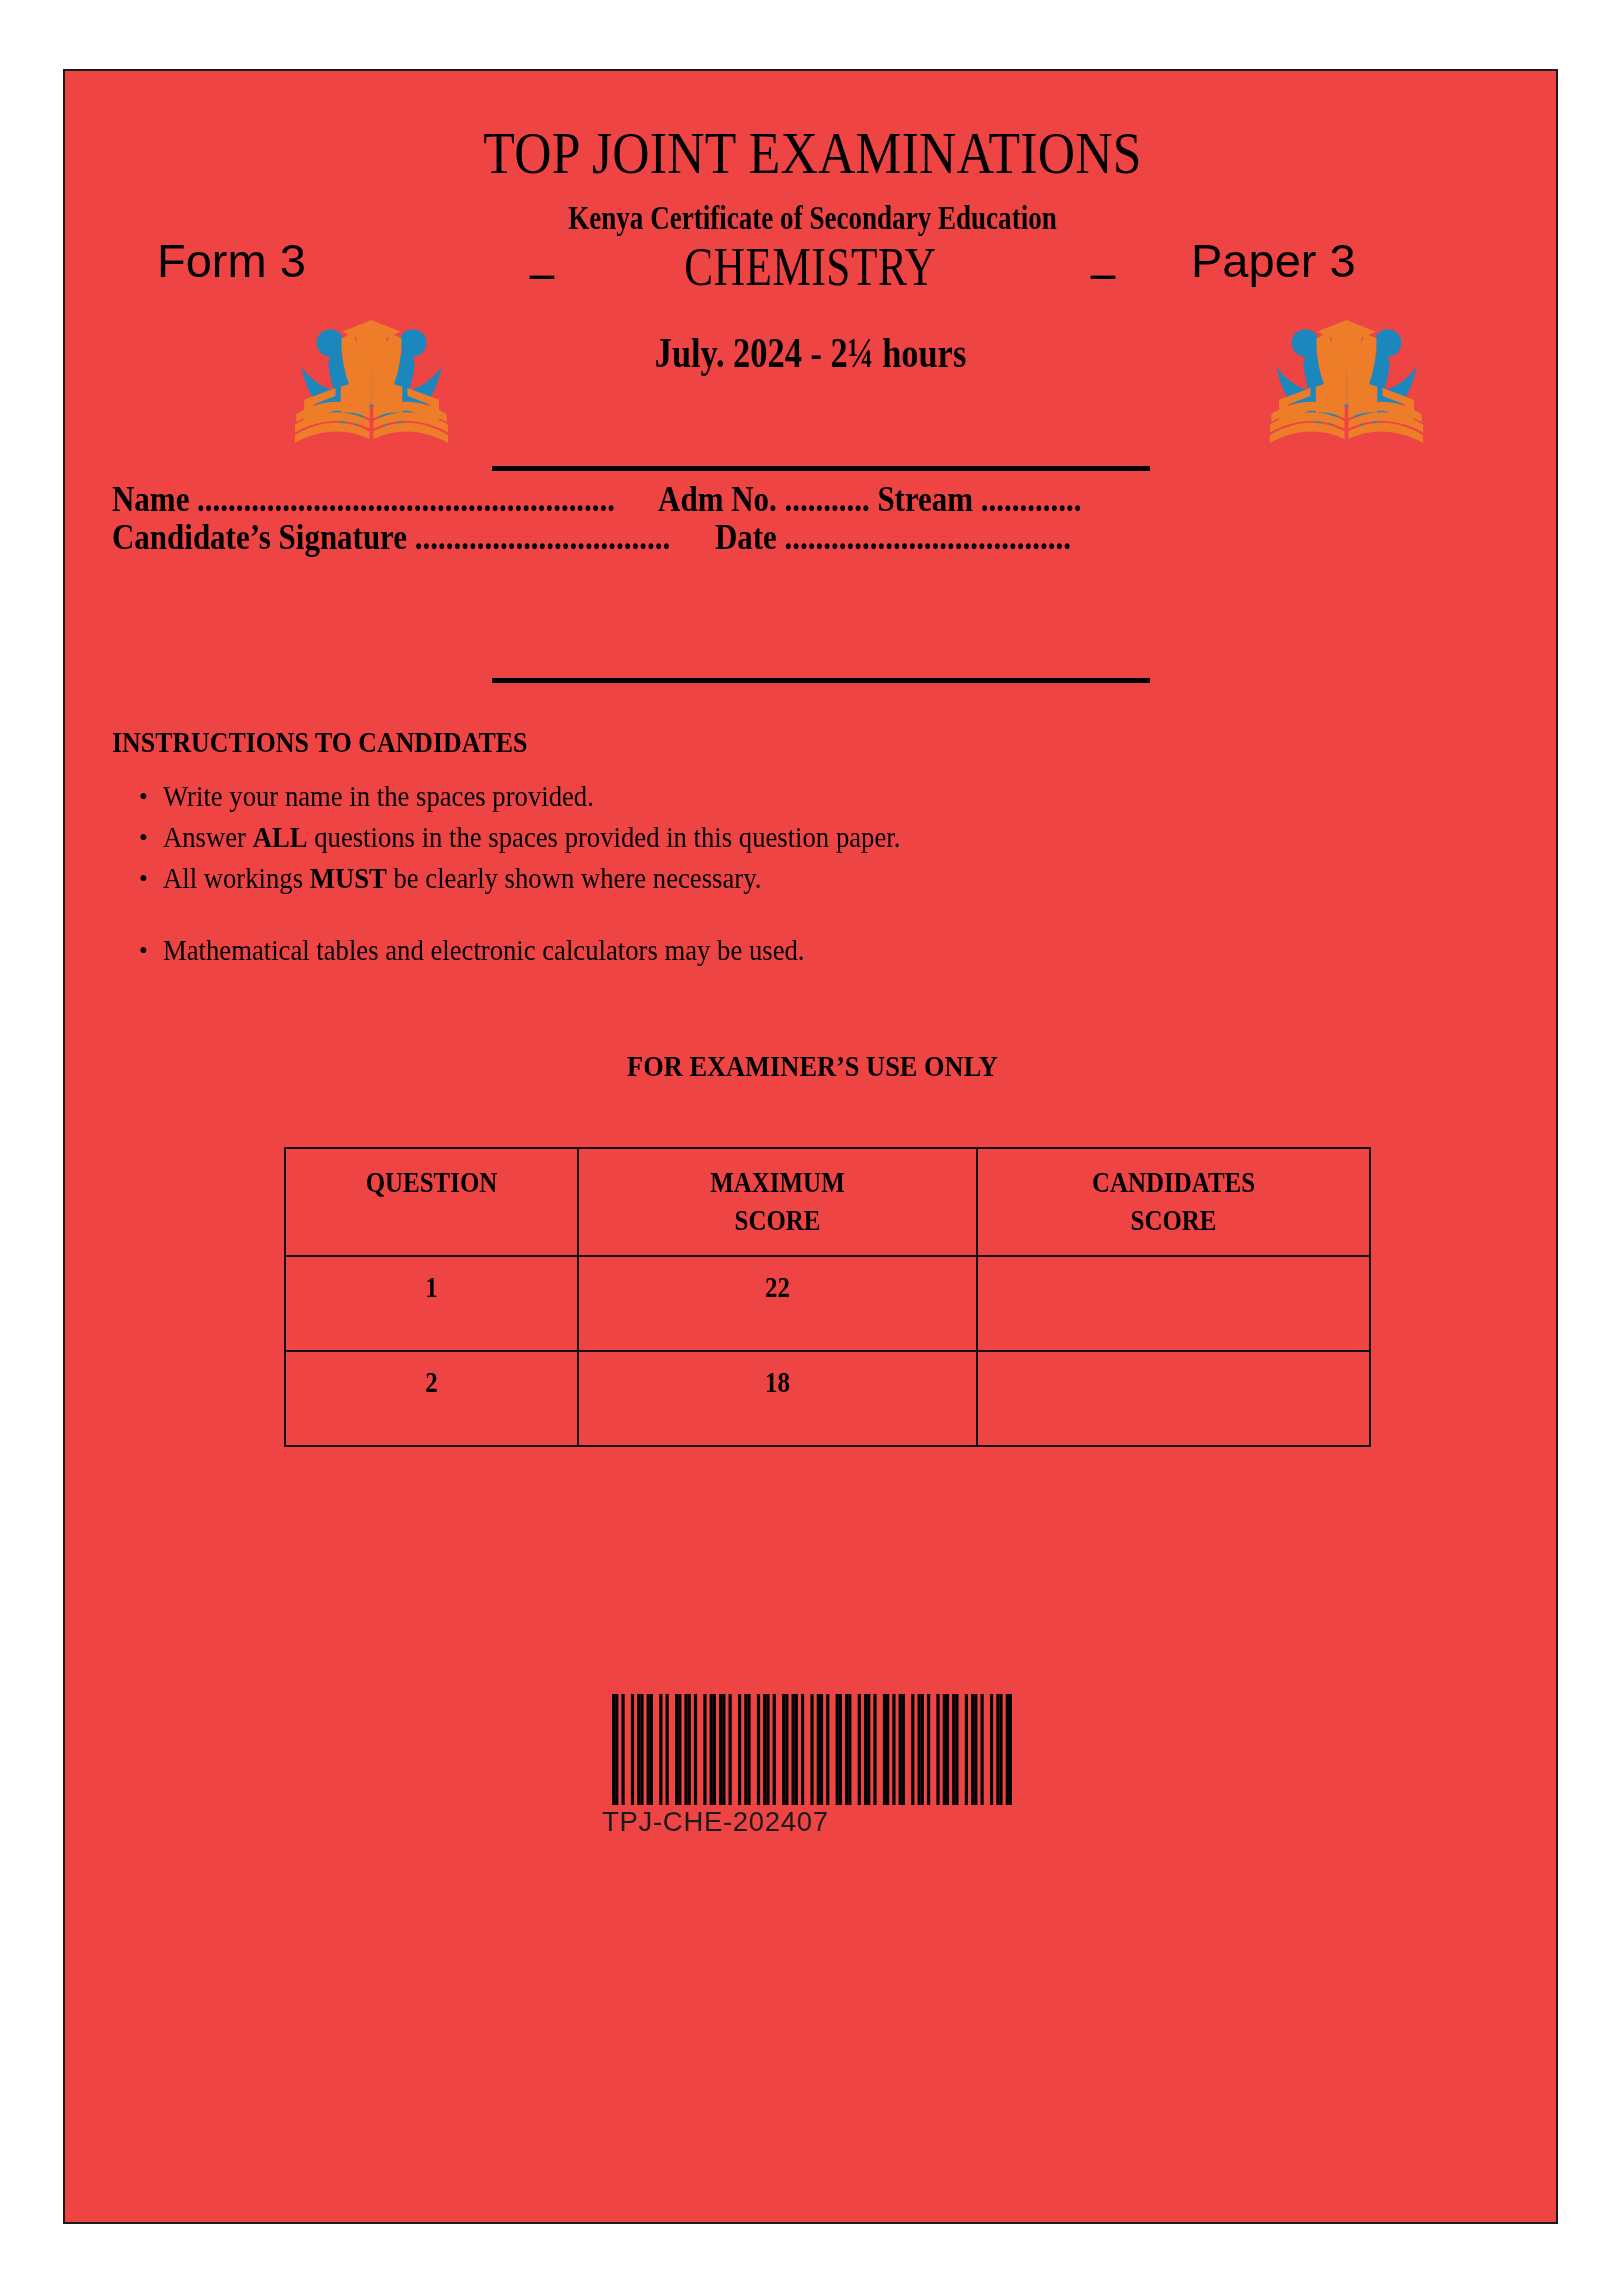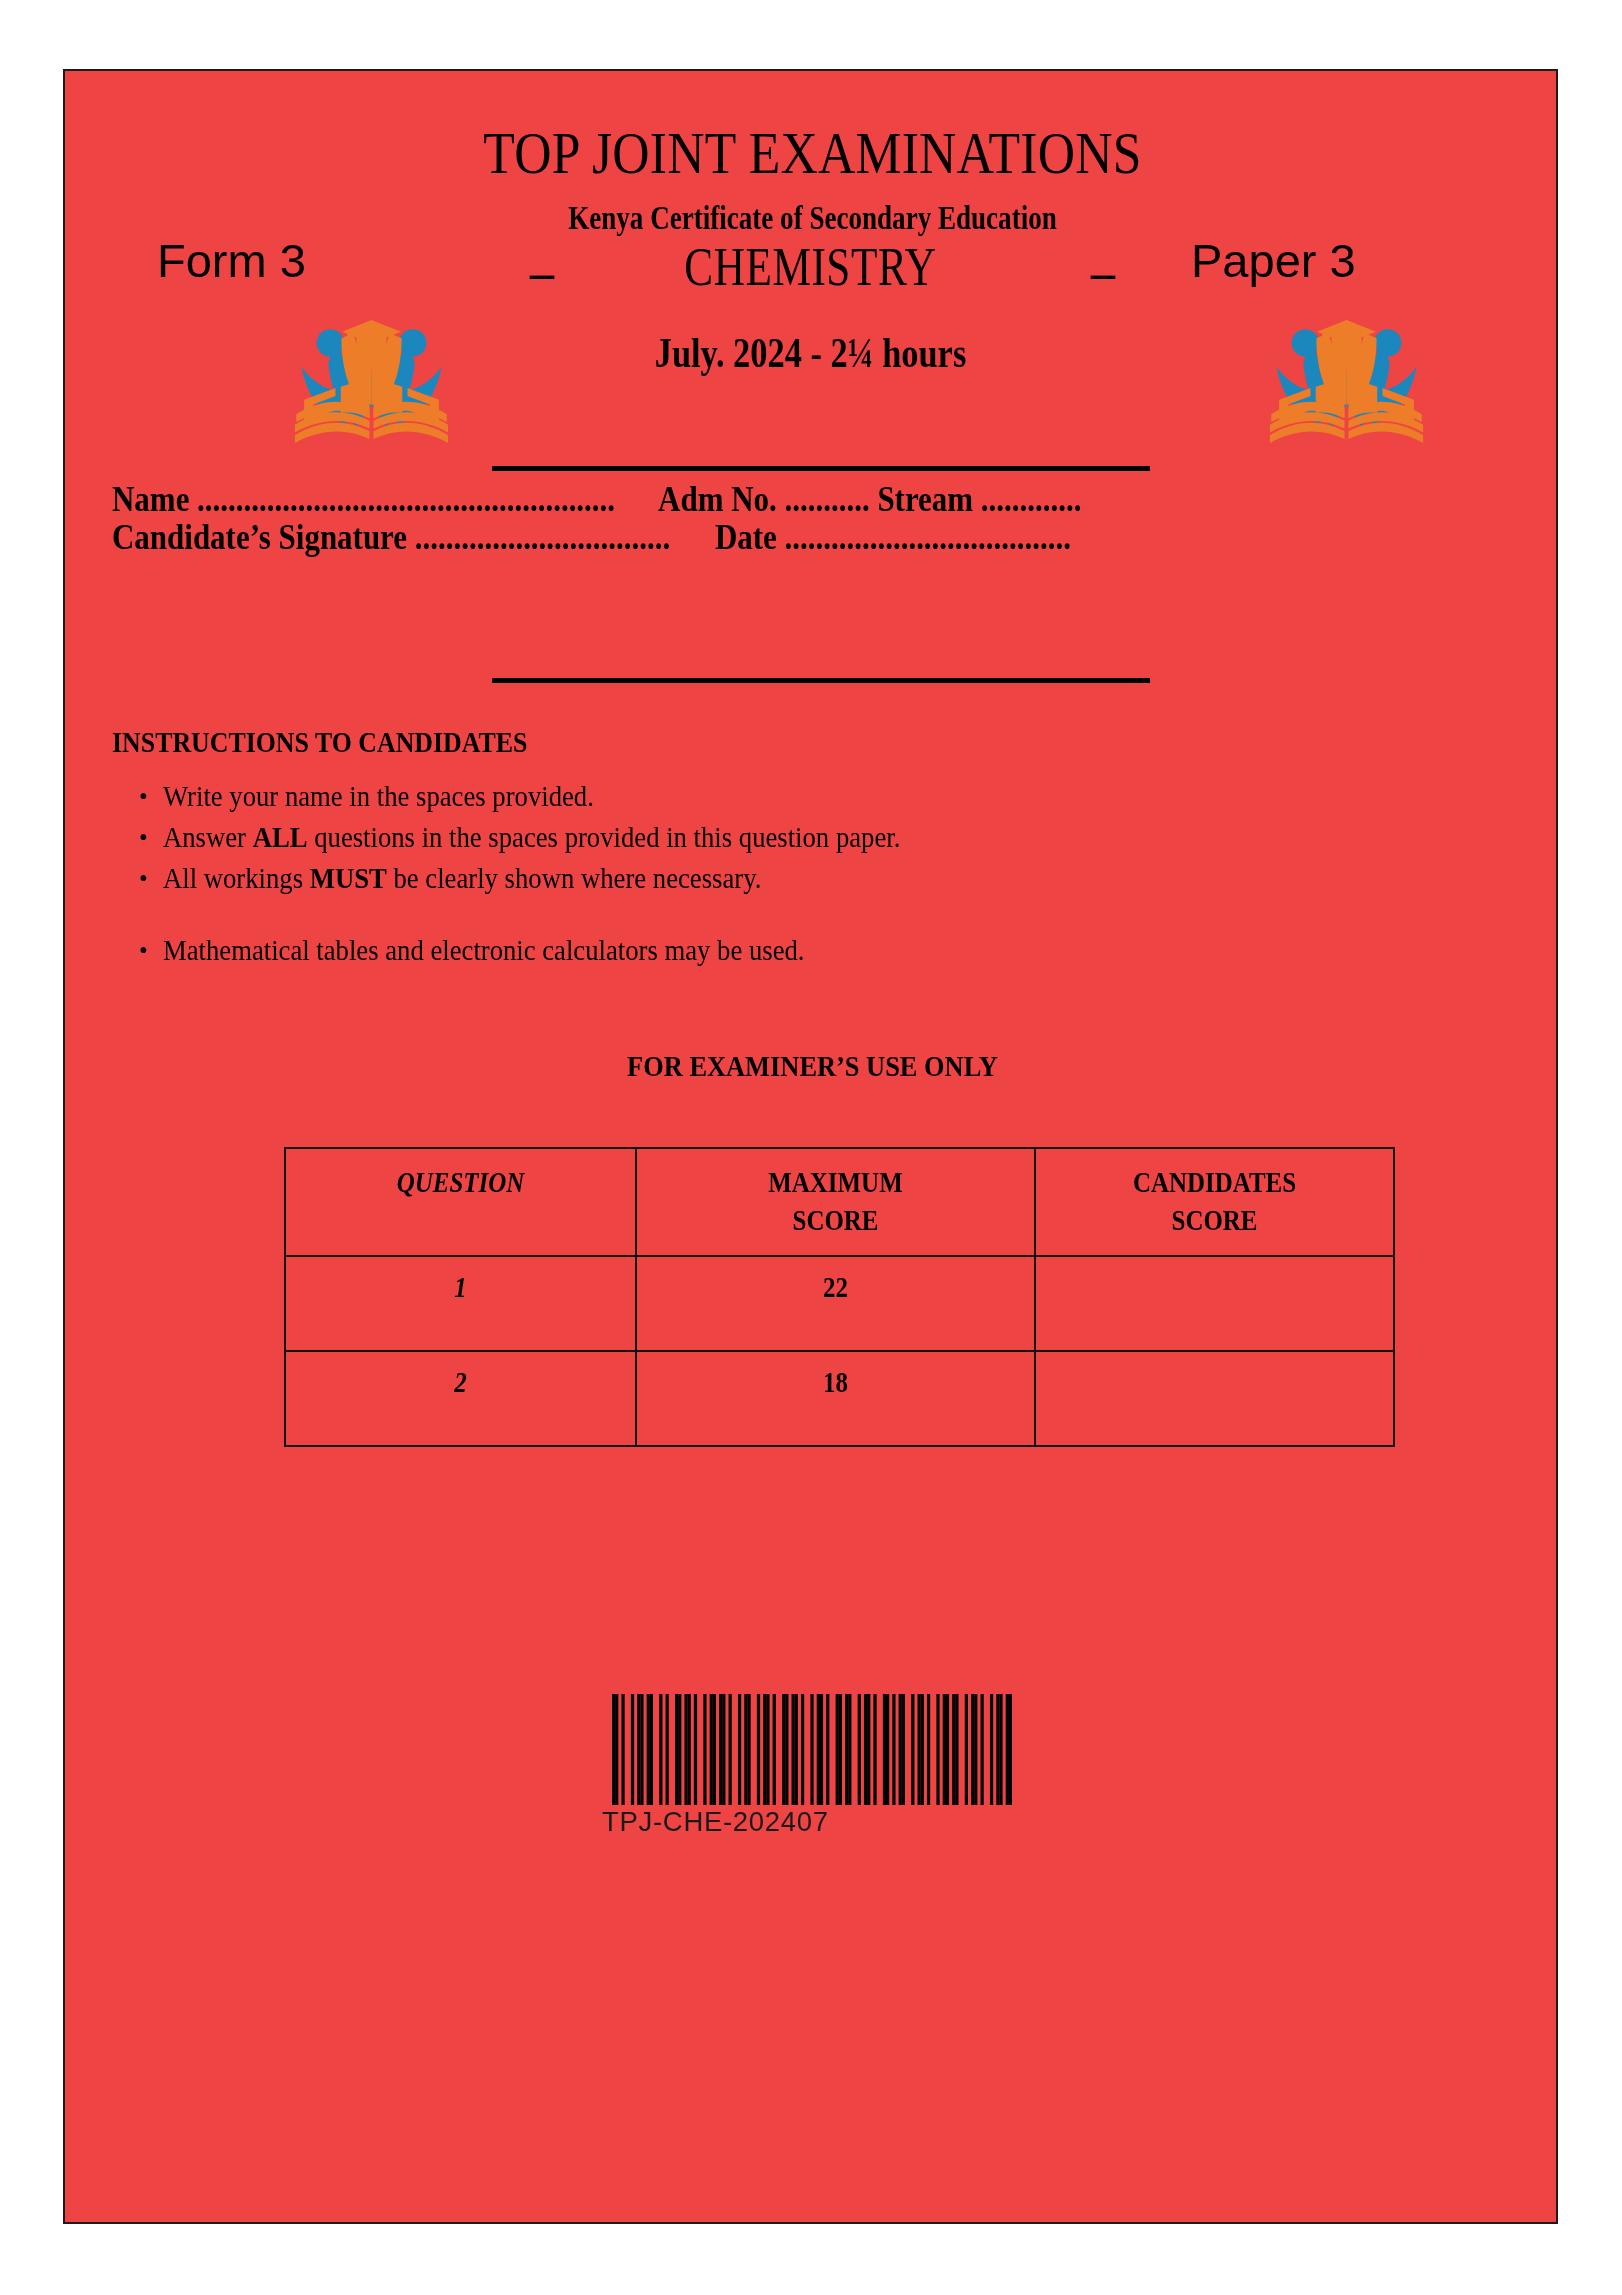--- a/index.html
+++ b/index.html
@@ -249,23 +249,23 @@
     border: 2px solid #111111;
     text-align: center;
     vertical-align: top;
     font-family: "Liberation Serif", serif;
     font-weight: 700;
     font-size: 29px;
     padding-top: 14.4px;
     box-sizing: border-box;
   }
   .score-table th { font-size: 29px; }
-  .score-table .c1 { width: 351px; font-style: italic; }
+  .score-table .c1 { width: 293px; }
   .score-table .c2 { width: 399px; }
-  .score-table .c3 { width: 359px; }
+  .score-table .c3 { width: 393px; }
   .score-table .hdr-row th { height: 108px; line-height: 38px; }
   .score-table .body-row td { height: 95px; }
   .th-inner, .td-inner { transform: scaleX(0.86); display: block; }
 
   
   .barcode-block {
     position: absolute;
     left: 537px;
     top: 1623px;
     width: 419px;

